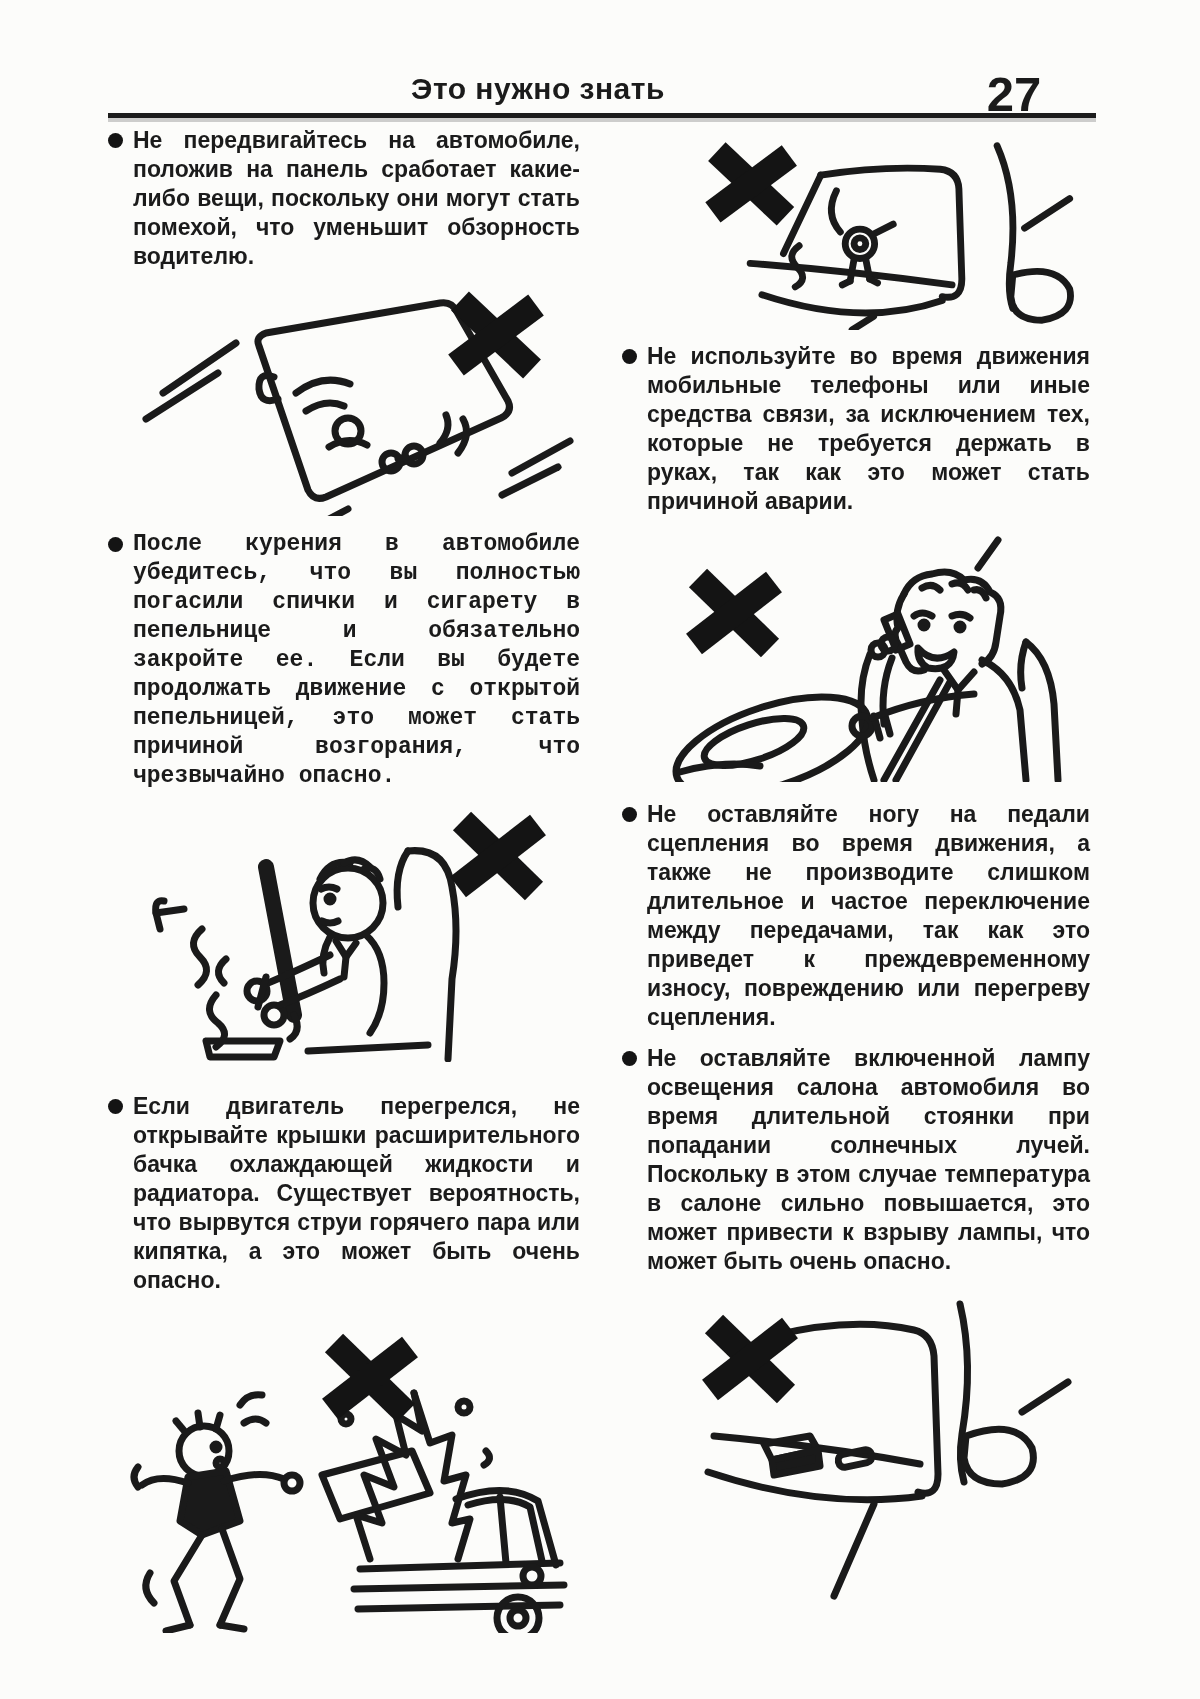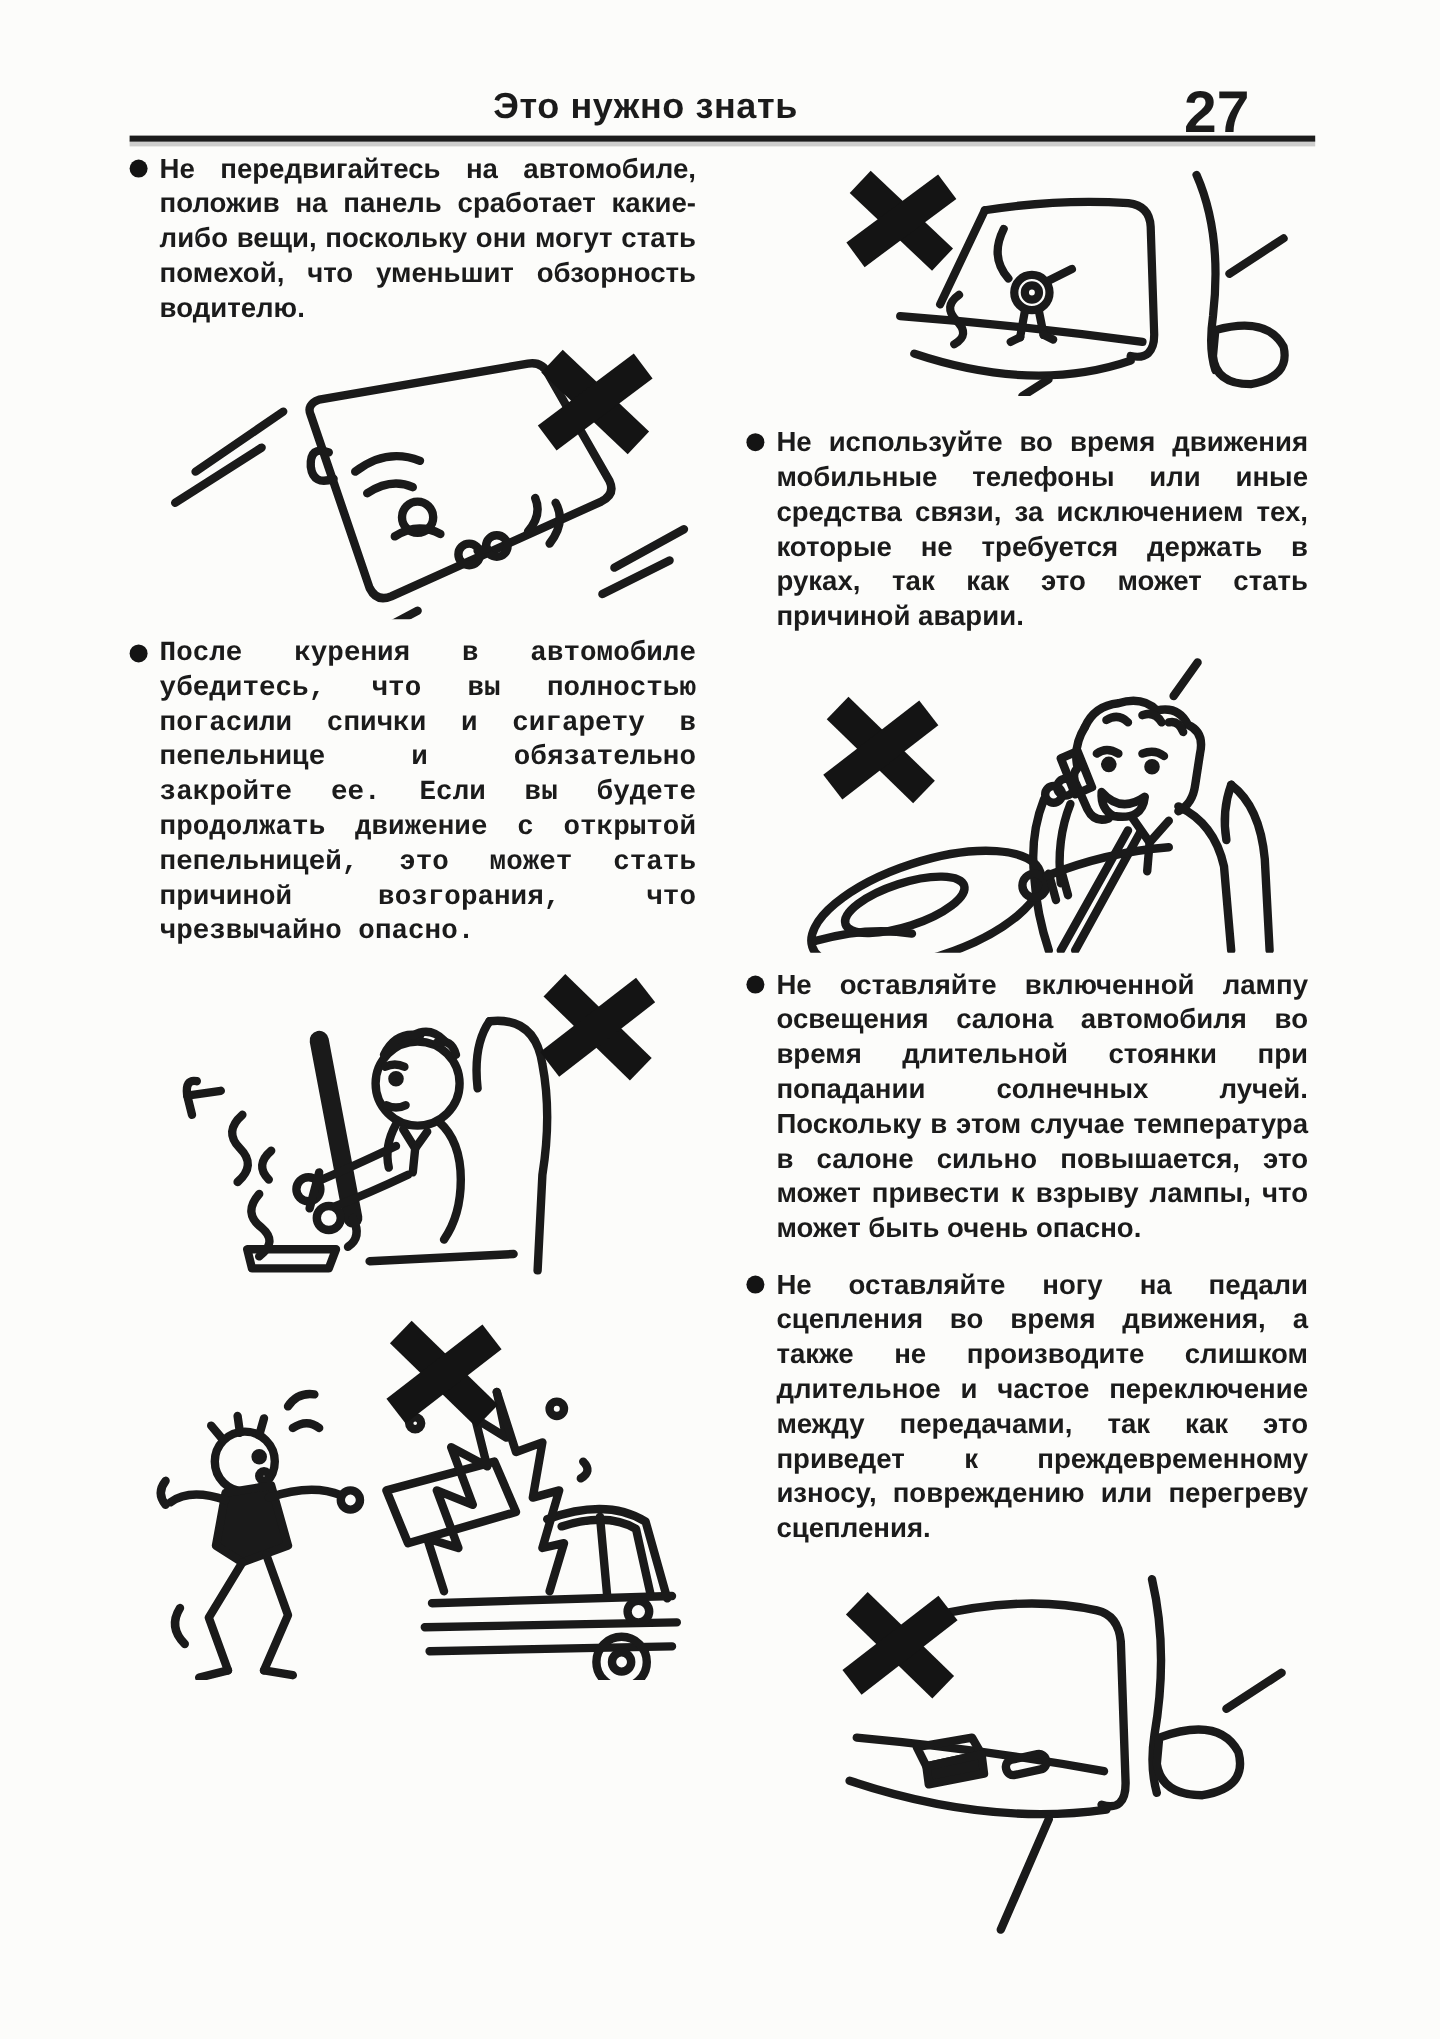--- a/index.html
+++ b/index.html
@@ -47,21 +47,21 @@
   .fig svg{display:block;width:100%;height:100%;}
   .ln{fill:none;stroke:#1a1a1a;stroke-width:7;stroke-linecap:round;stroke-linejoin:round;}
   .xmark{fill:none;stroke:#141414;stroke-width:26;stroke-linecap:butt;}
   
   .f-l1{height:235px;margin-top:10px;}
   .t-l2{margin-top:14px;font-family:Liberation Mono, monospace;}
   .f-l2{height:255px;margin-top:16px;}
   .t-l3{margin-top:30px;}
   .f-l3{height:310px;margin-top:28px;}
   .f-r1{height:196px;margin-top:8px;}
-  .t-r2{margin-top:24px;}
+  .t-r2{margin-top:12px;}
   .f-r2{height:258px;margin-top:8px;}
   .t-r3{margin-top:18px;}
   .t-r4{margin-top:12px;}
   .f-r3{height:330px;margin-top:18px;}
 </style>
 </head>
 <body>
 
 <div class="page">
 
@@ -139,20 +139,24 @@
           <path d="M200 244 L320 238"></path>
           <path d="M98 234 L172 234 L166 250 L102 250 Z"></path>
         </g>
         <g class="xmark">
           <path d="M354 14 L426 84"></path>
           <path d="M430 18 L350 80"></path>
         </g>
       </svg>
     </figure>
 
+    <div class="warning t-l3">
+      <span class="bullet"></span>
+      <p>Если двигатель перегрелся, не открывайте крышки расширительного бачка охлаждающей жидкости и радиатора. Существует вероятность, что вырвутся струи горячего пара или кипятка, а это может быть очень опасно.</p>
+    </div>
 
     <figure class="fig f-l3">
       <svg viewBox="0 0 472 310">
         <g class="ln">
           <path d="M348 176 Q398 158 430 178 L448 242"></path>
           <path d="M360 182 Q398 170 422 184 L434 238"></path>
           <path d="M392 174 L398 240"></path>
           <path d="M252 246 L452 240"></path>
           <path d="M246 266 L456 262"></path>
           <path d="M250 286 L452 282"></path>
@@ -261,28 +265,28 @@
           <path d="M250 194 Q300 174 352 170"></path>
           <path d="M58 248 Q100 236 138 242"></path>
         </g>
         <g class="xmark">
           <path d="M76 54 L148 124"></path>
           <path d="M152 58 L72 120"></path>
         </g>
       </svg>
     </figure>
 
+    <div class="warning t-r3">
+      <span class="bullet"></span>
+      <p>Не оставляйте ногу на педали сцепления во время движения, а также не производите слишком длительное и частое переключение между передачами, так как это приведет к преждевременному износу, повреждению или перегреву сцепления.</p>
+    </div>
+
     <div class="warning t-r4">
       <span class="bullet"></span>
       <p>Не оставляйте включенной лампу освещения салона автомобиля во время длительной стоянки при попадании солнечных лучей. Поскольку в этом случае температура в салоне сильно повышается, это может привести к взрыву лампы, что может быть очень опасно.</p>
-    </div>
-
-    <div class="warning t-r3">
-      <span class="bullet"></span>
-      <p>Не оставляйте ногу на педали сцепления во время движения, а также не производите слишком длительное и частое переключение между передачами, так как это приведет к преждевременному износу, повреждению или перегреву сцепления.</p>
     </div>
 
     <figure class="fig f-r3">
       <svg viewBox="0 0 468 330">
         <g class="ln">
           <path d="M150 42 Q230 22 292 36 Q310 40 312 62 L316 180 Q316 204 296 198"></path>
           <path d="M92 142 Q200 152 298 170"></path>
           <path d="M86 178 Q200 216 300 202"></path>
           <path d="M142 150 L188 142 L196 156 L150 166 Z"></path>
           <path d="M150 166 L196 156 L198 172 L152 181 Z" fill="#1a1a1a"></path>

